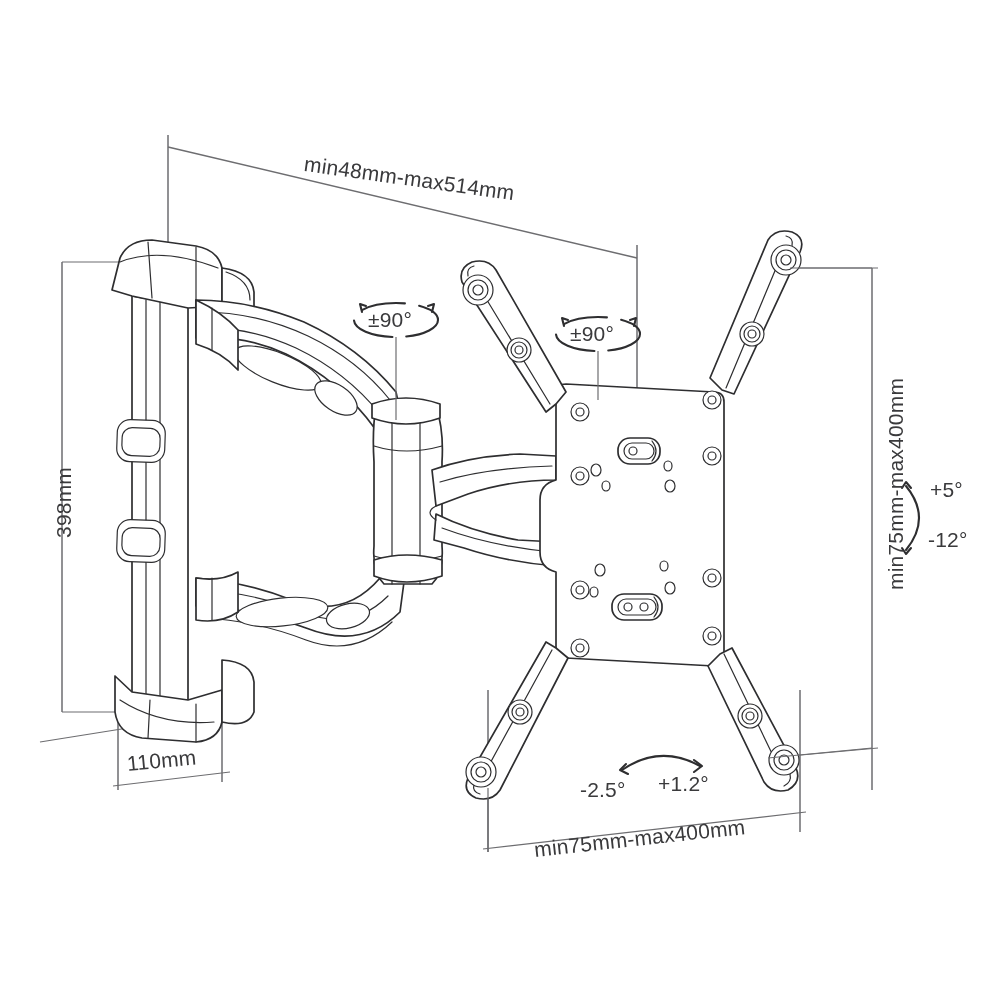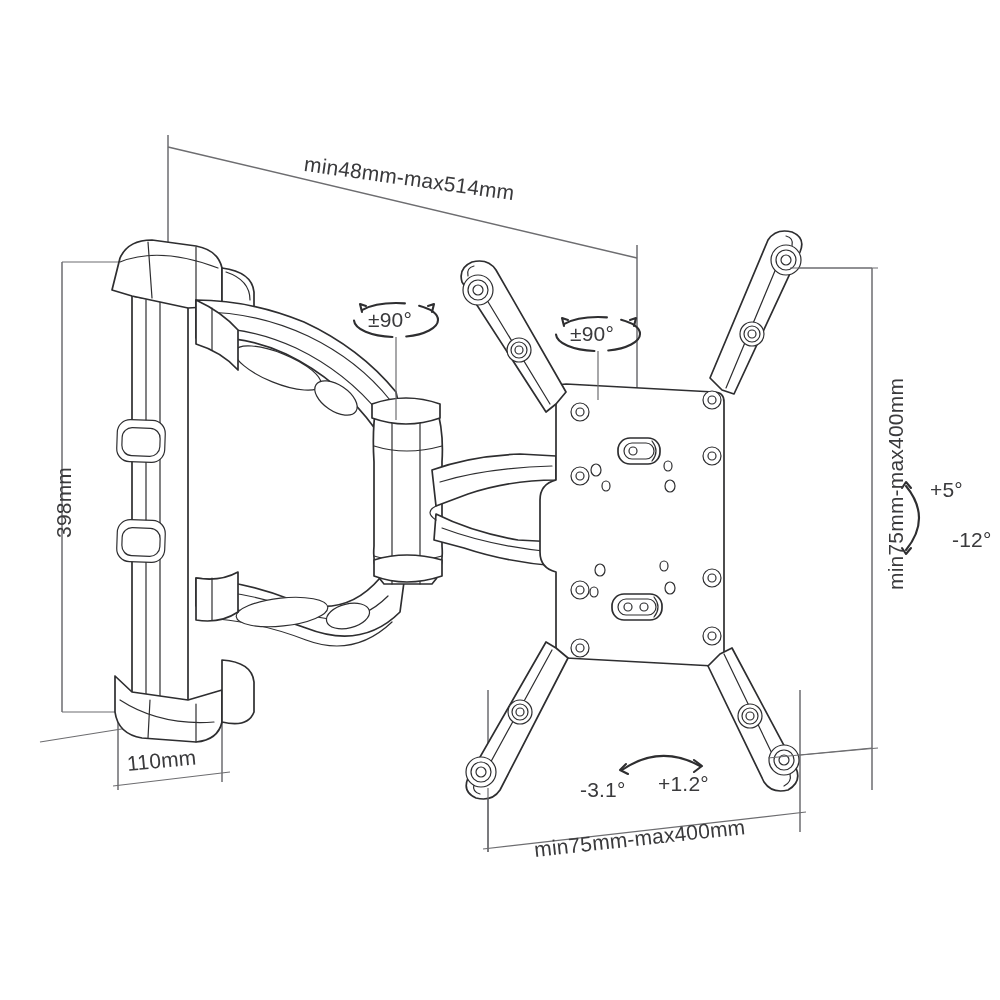--- a/index.html
+++ b/index.html
@@ -318,19 +318,19 @@
   <div class="lbl lbl-rot-right" style="left:884px; top:590px;">min75mm-max400mm</div>
 
   <div class="lbl lbl-slope-bottom" style="left:533px; top:838px;">min75mm-max400mm</div>
 
   <div class="lbl ang" style="left:368px; top:308px;">±90°</div>
 
   <div class="lbl ang" style="left:570px; top:322px;">±90°</div>
 
   <div class="lbl ang" style="left:930px; top:478px;">+5°</div>
 
-  <div class="lbl ang" style="left:928px; top:528px;margin-left:24px;">-12°</div>
-
-  <div class="lbl ang" style="left:580px; top:778px;">-3.1°</div>
+  <div class="lbl ang" style="left:928px; top:528px;">-12°</div>
+
+  <div class="lbl ang" style="left:580px; top:778px;">-2.5°</div>
 
   <div class="lbl ang" style="left:658px; top:772px;">+1.2°</div>
 
 </div>
 
 </body></html>

